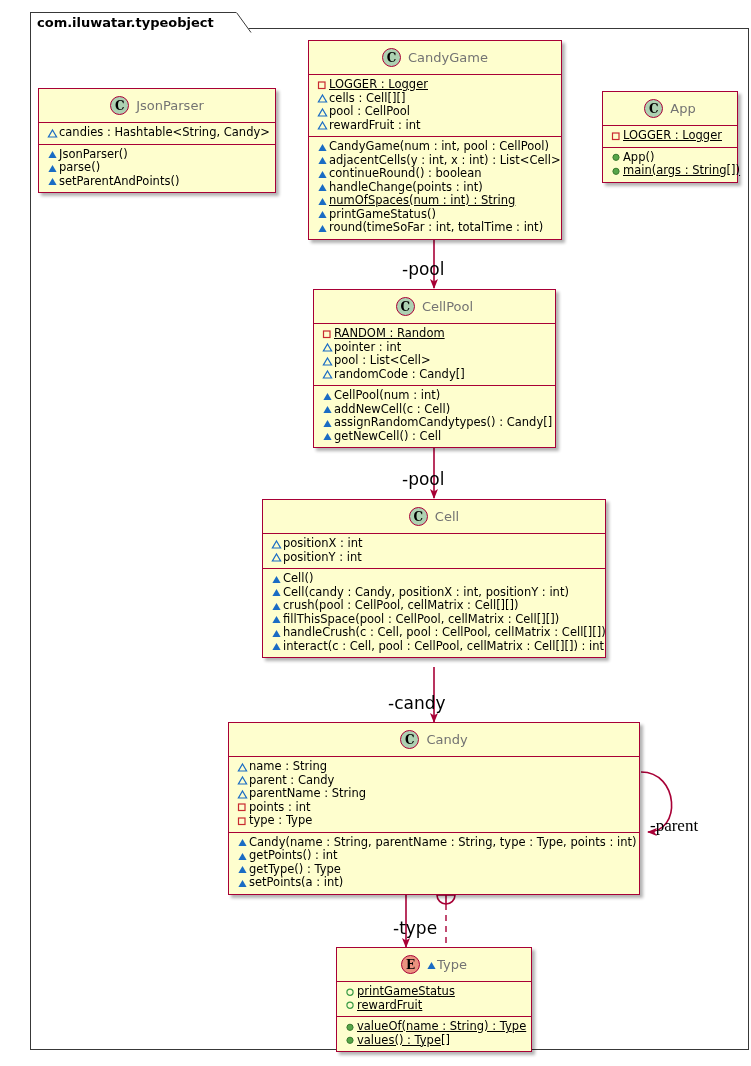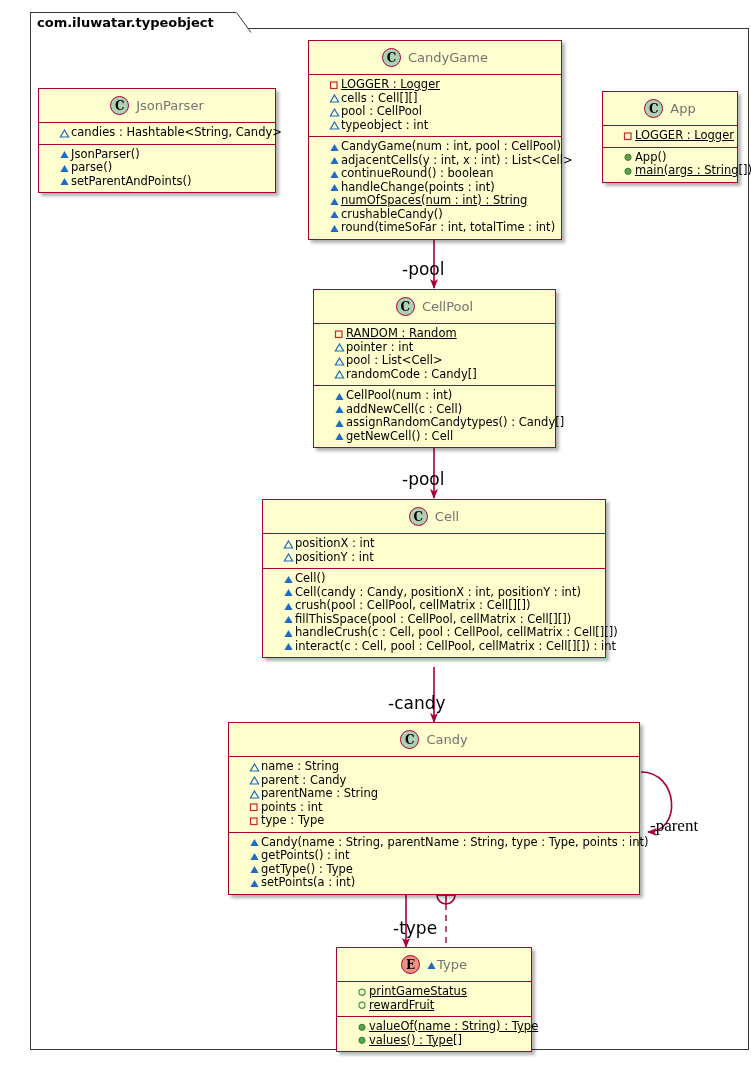--- a/index.html
+++ b/index.html
@@ -33,21 +33,21 @@
     border:1px solid #A80036;background:#FEFECE;
     box-shadow:3px 3px 3px rgba(0,0,0,0.30);
   }
   .cls .hdr{
     box-sizing:border-box;height:34px;
     display:flex;align-items:center;justify-content:center;
     border-bottom:1px solid #A80036;
     font-size:13px;white-space:nowrap;
   }
   .cls .sec{
-    box-sizing:border-box;padding:3px 4px 4px 19px;
+    box-sizing:border-box;padding:3px 4px 4px 7px;
     border-bottom:1px solid #A80036;
   }
   .cls .sec:last-child{border-bottom:none;}
   .row{
     display:flex;align-items:center;white-space:nowrap;
     font-size:11.5px;line-height:13.5px;height:13.5px;color:#000;
   }
   .row .txt{display:inline-block;}
   .row .txt.static{text-decoration:underline;}
 
@@ -198,21 +198,21 @@
             </svg>
           </span>
           <span class="txt">pool : CellPool</span>
         </div>
         <div class="row">
           <span class="mk">
             <svg width="11" height="11" viewBox="0 0 11 11">
               <path d="M5.5,2 L9.6,9 L1.4,9 Z" fill="none" stroke="#1A6CC4" stroke-width="1.2"></path>
             </svg>
           </span>
-          <span class="txt">typeobject : int</span>
+          <span class="txt">rewardFruit : int</span>
         </div>
       </div>
       <div class="sec">
         <div class="row">
           <span class="mk">
             <svg width="11" height="11" viewBox="0 0 11 11">
               <path d="M5.5,2 L9.6,9 L1.4,9 Z" fill="#1A6CC4"></path>
             </svg>
           </span>
           <span class="txt">CandyGame(num : int, pool : CellPool)</span>
@@ -248,21 +248,21 @@
             </svg>
           </span>
           <span class="txt static">numOfSpaces(num : int) : String</span>
         </div>
         <div class="row">
           <span class="mk">
             <svg width="11" height="11" viewBox="0 0 11 11">
               <path d="M5.5,2 L9.6,9 L1.4,9 Z" fill="#1A6CC4"></path>
             </svg>
           </span>
-          <span class="txt">crushableCandy()</span>
+          <span class="txt">printGameStatus()</span>
         </div>
         <div class="row">
           <span class="mk">
             <svg width="11" height="11" viewBox="0 0 11 11">
               <path d="M5.5,2 L9.6,9 L1.4,9 Z" fill="#1A6CC4"></path>
             </svg>
           </span>
           <span class="txt">round(timeSoFar : int, totalTime : int)</span>
         </div>
       </div>

